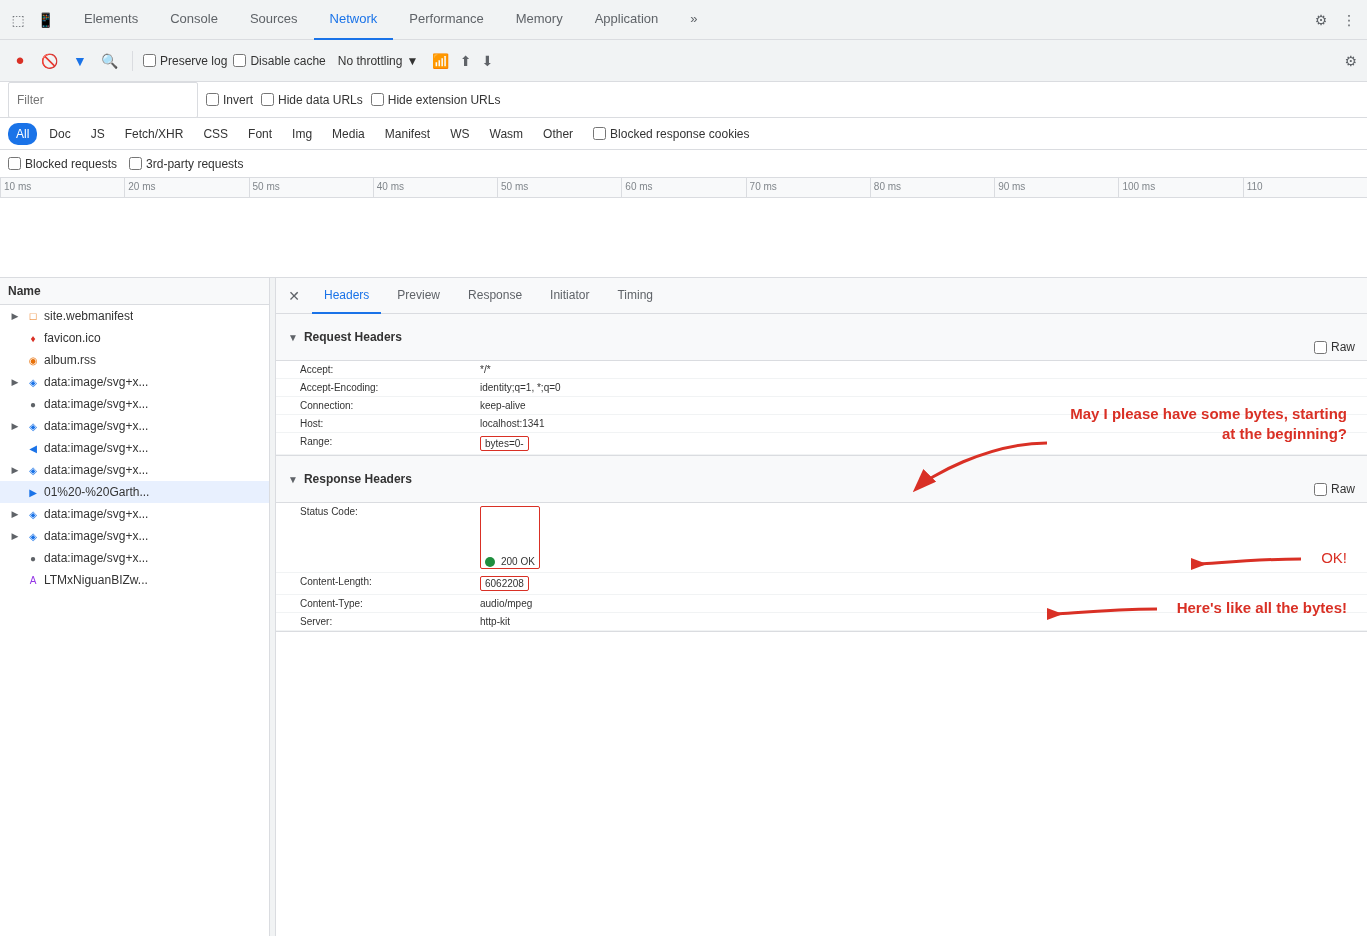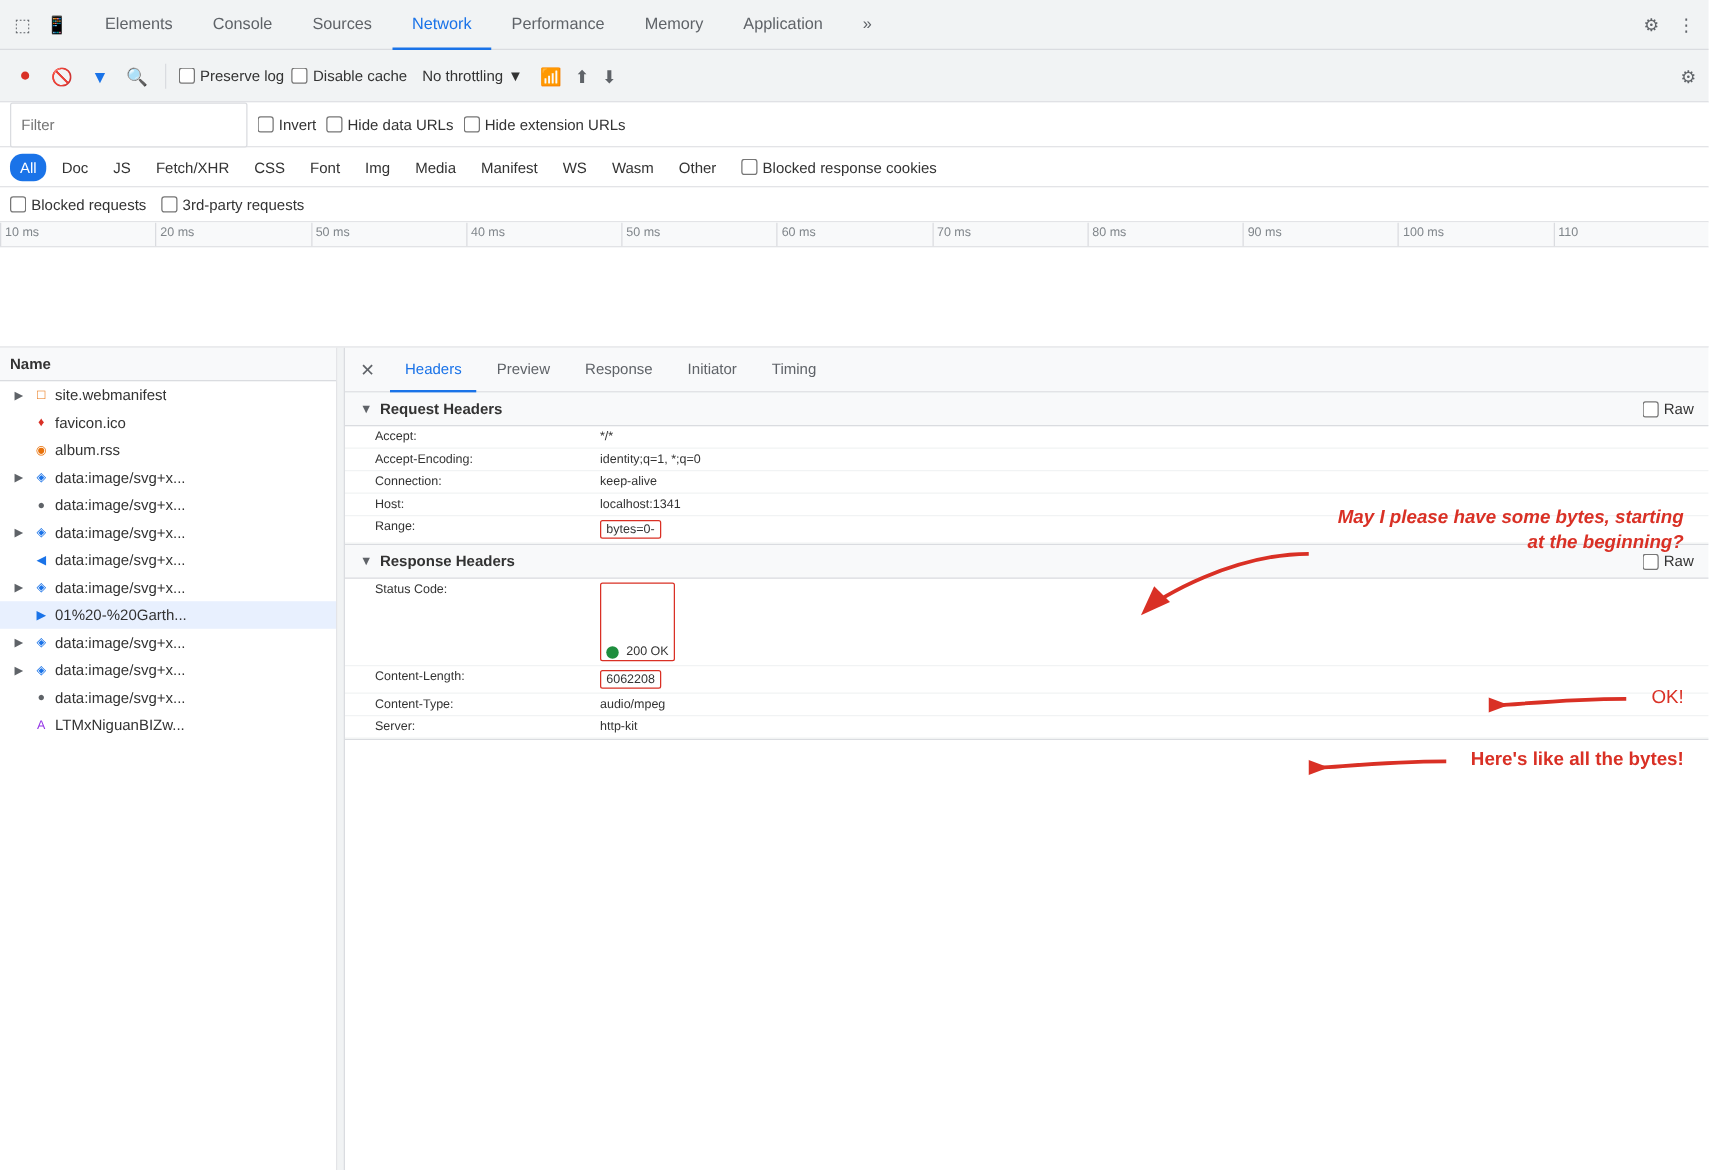--- a/index.html
+++ b/index.html
@@ -102,21 +102,21 @@
     .detail-tab { padding: 0 12px; height: 36px; display: flex; align-items: center; font-size: 12px; color: #5f6368; cursor: pointer; border-bottom: 2px solid transparent; }
     .detail-tab.active { color: #1a73e8; border-bottom: 2px solid #1a73e8; }
 
     
     .detail-content { flex: 1; overflow-y: auto; padding: 0; }
 
     
     .header-section { border-bottom: 1px solid #dadce0; }
     .section-title { display: flex; align-items: center; padding: 6px 12px; background: #f8f9fa; font-size: 12px; font-weight: 600; cursor: pointer; gap: 6px; border-bottom: 1px solid #dadce0; }
     .section-triangle { font-size: 10px; color: #5f6368; }
-    .raw-cb { display: flex; align-items: center; gap: 4px; font-size: 12px; margin-left: auto; font-weight: normal; cursor: pointer; }
+    .raw-cb { display: flex; align-items: center; gap: 4px; font-size: 12px; margin-left: auto; font-weight: normal; cursor: pointer; margin-top: 20px; }
     .header-row { display: flex; padding: 3px 12px 3px 24px; font-size: 10px; border-bottom: 1px solid #f1f3f4; }
     .header-name { color: #333; min-width: 180px; flex-shrink: 0; }
     .header-value { color: #333; }
     .header-value.highlighted { border: 1.5px solid #d93025; padding: 1px 4px; border-radius: 2px; display: inline-block; }
     .header-value.status-ok { display: flex; align-items: center; gap: 6px; margin-top: 48px; }
     .status-dot { width: 10px; height: 10px; border-radius: 50%; background: #1e8e3e; display: inline-block; flex-shrink: 0; }
 
     
     ::-webkit-scrollbar { width: 6px; height: 6px; }
     ::-webkit-scrollbar-track { background: #f1f3f4; }
@@ -378,21 +378,21 @@
         </div>
         <div class="header-row">
           <span class="header-name">Server:</span>
           <span class="header-value">http-kit</span>
         </div>
       </div>
 
       <div style="position:absolute; top: 90px; right: 20px; pointer-events:none;">
         <div style="position:relative; display:flex; align-items:flex-start; gap:10px;">
 
-          <div style="text-align:right; max-width:280px;font-style:italic;">
+          <div style="text-align:right; max-width:280px;">
             <span style="color:#d93025; font-weight:bold; font-size:15px; line-height:1.3;">May I please have some bytes, starting at the beginning?</span>
           </div>
         </div>
 
         <svg width="160" height="60" style="position:absolute; bottom:-55px; right:280px;">
           <defs>
             <marker id="arr1" markerWidth="8" markerHeight="8" refX="6" refY="3" orient="auto">
               <path d="M0,0 L0,6 L8,3 z" fill="#d93025"></path>
             </marker>
           </defs>

